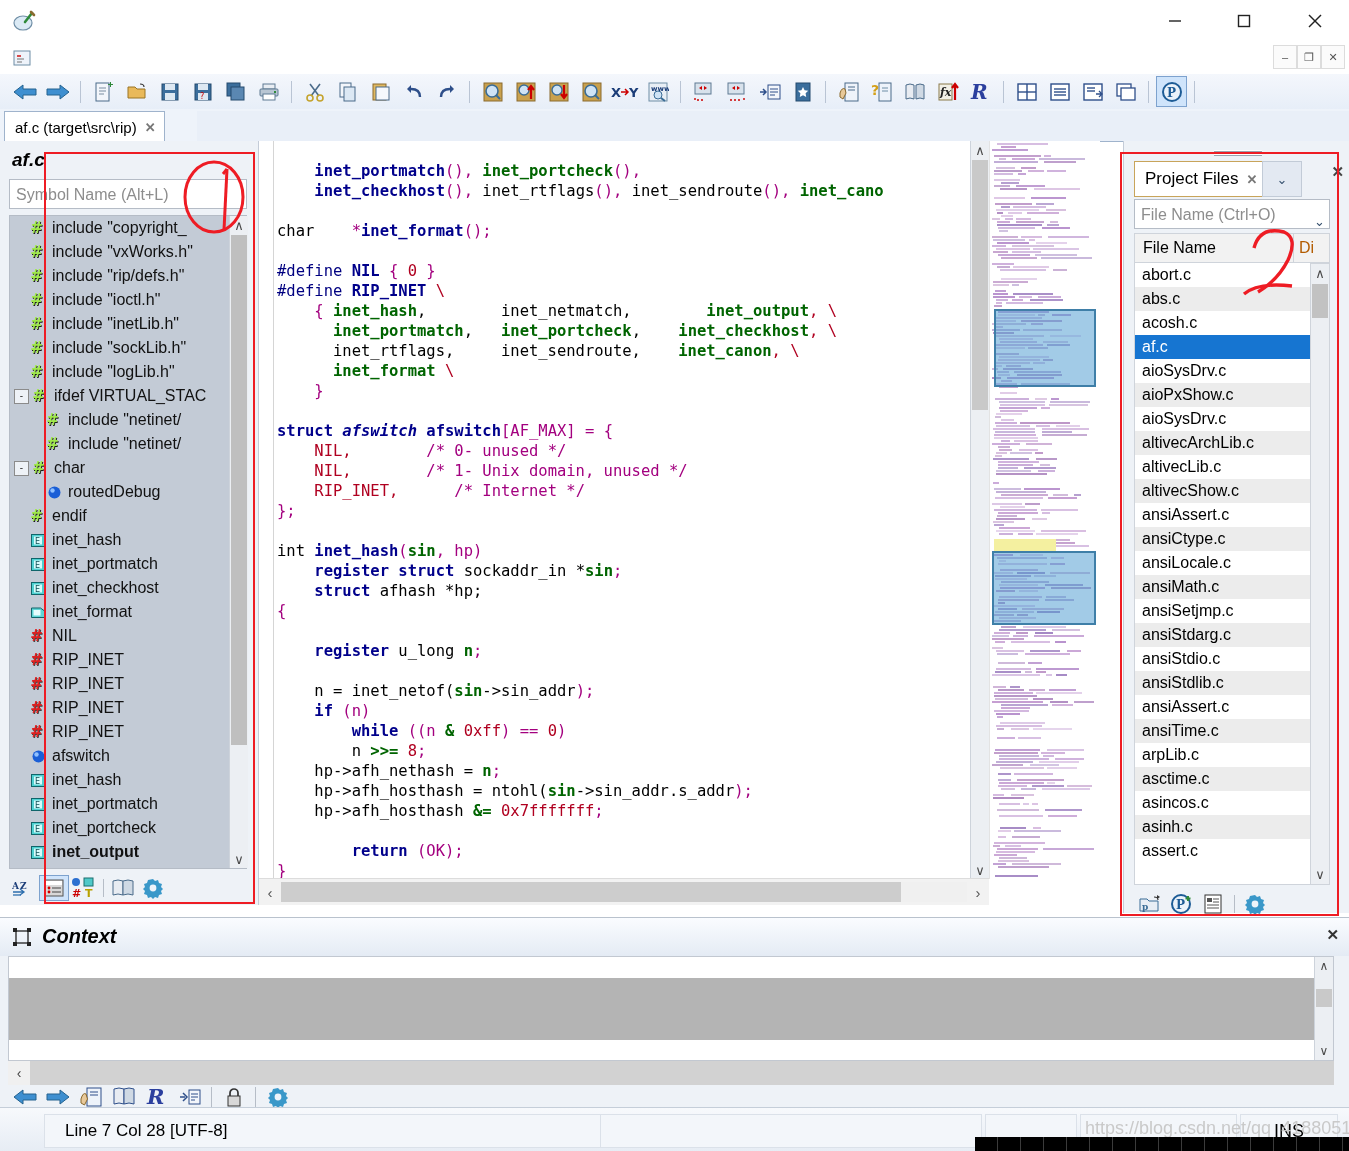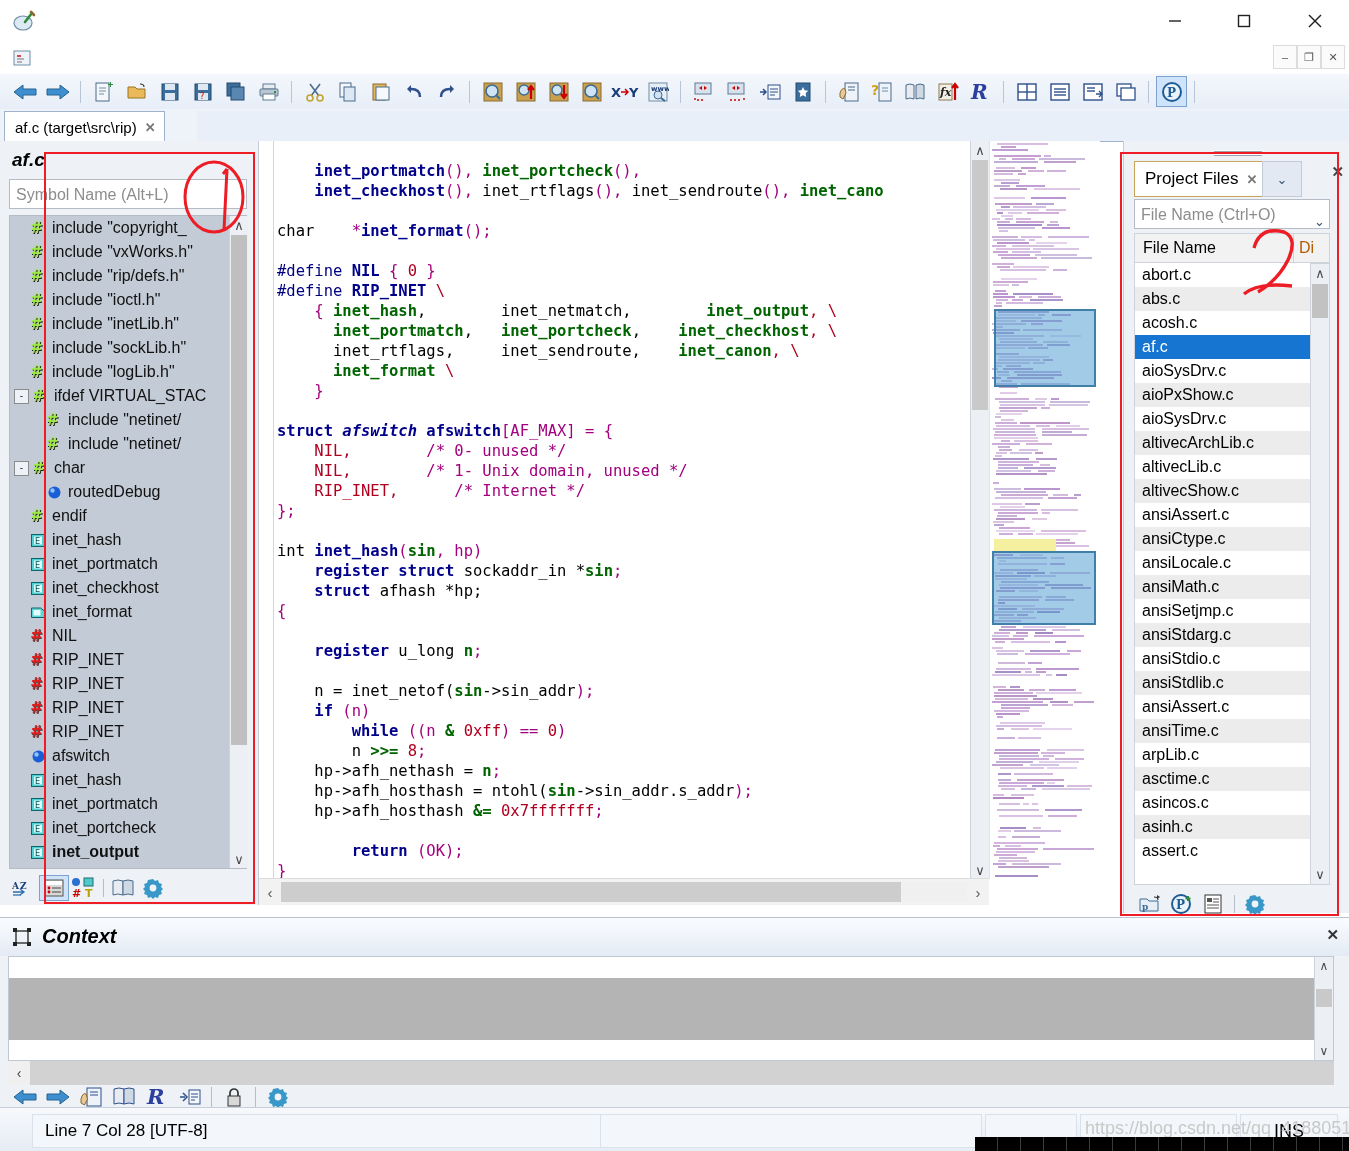--- a/index.html
+++ b/index.html
@@ -138,21 +138,21 @@
   .ctx-hs-left{width:22px;text-align:center;color:#444;font-size:14px;background:#f0f0f0;height:100%;line-height:24px;}
   .ctx-toolbar{position:absolute;left:8px;top:168px;width:400px;height:22px;display:flex;align-items:center;}
   .ct-item{width:33px;height:30px;display:flex;align-items:center;justify-content:center;}
   .ct-sep{width:1px;height:20px;background:#b6bdc7;margin:0 5px;}
 
   
   .statusbar{position:absolute;left:0;top:1107px;width:1349px;height:44px;background:linear-gradient(#f7f9fc,#e6ecf4);
              border-top:1px solid #c5ced9;}
   .sb-cell{position:absolute;top:6px;height:32px;border:1px solid #dbe1e9;background:#f3f6fa;
            display:flex;align-items:center;font-size:17px;color:#000;}
-  .sb-pos{left:32px;width:560px;padding-left:12px;}
+  .sb-pos{left:44px;width:560px;padding-left:20px;}
   .sb-mid{left:600px;width:380px;}
   .sb-a{left:985px;width:90px;}
   .sb-b{left:1080px;width:155px;}
   .sb-ins{left:1240px;width:96px;justify-content:center;font-size:18px;}
   .watermark{position:absolute;left:1085px;top:1118px;font-size:18px;color:#c9c9c9;white-space:nowrap;}
   .blackstrip{position:absolute;left:975px;top:1137px;width:374px;height:14px;background:#000;}
   .blackstrip-ticks{position:absolute;left:0;top:0;width:374px;height:14px;
       background:repeating-linear-gradient(90deg,#000 0 22px,#3b3b3b 22px 23px);}
 </style>
 </head>

